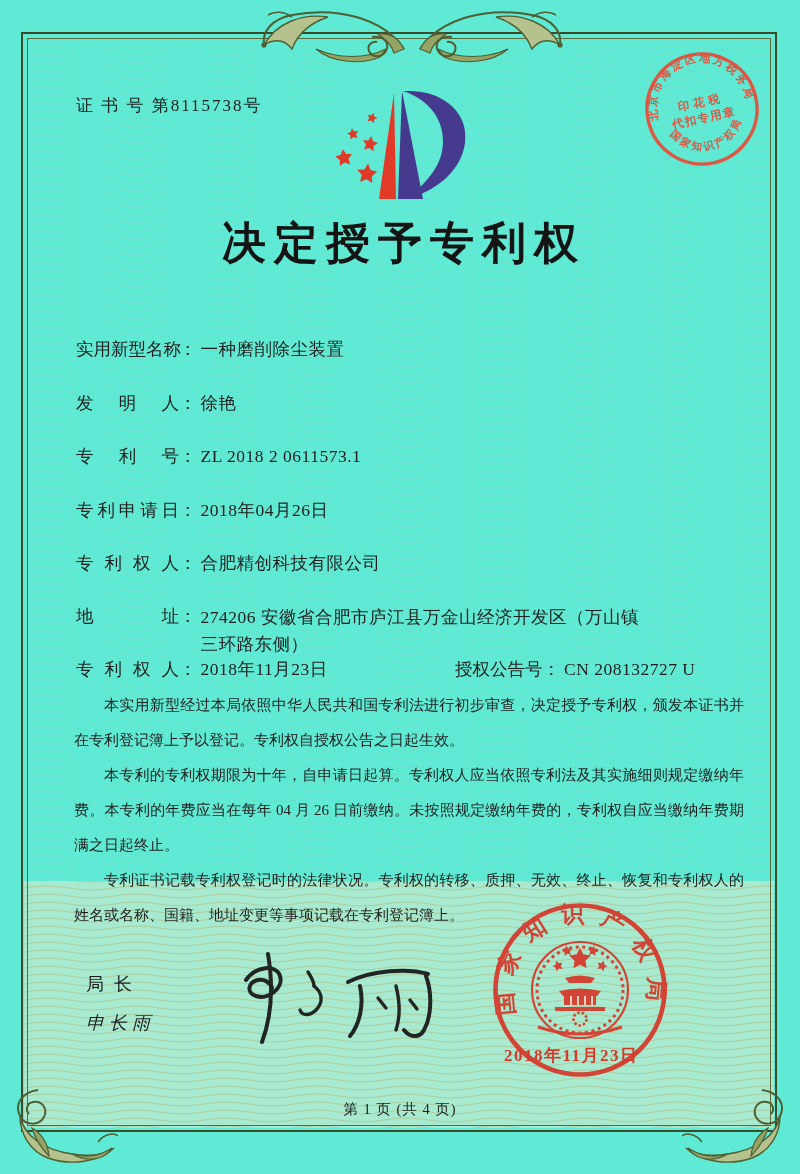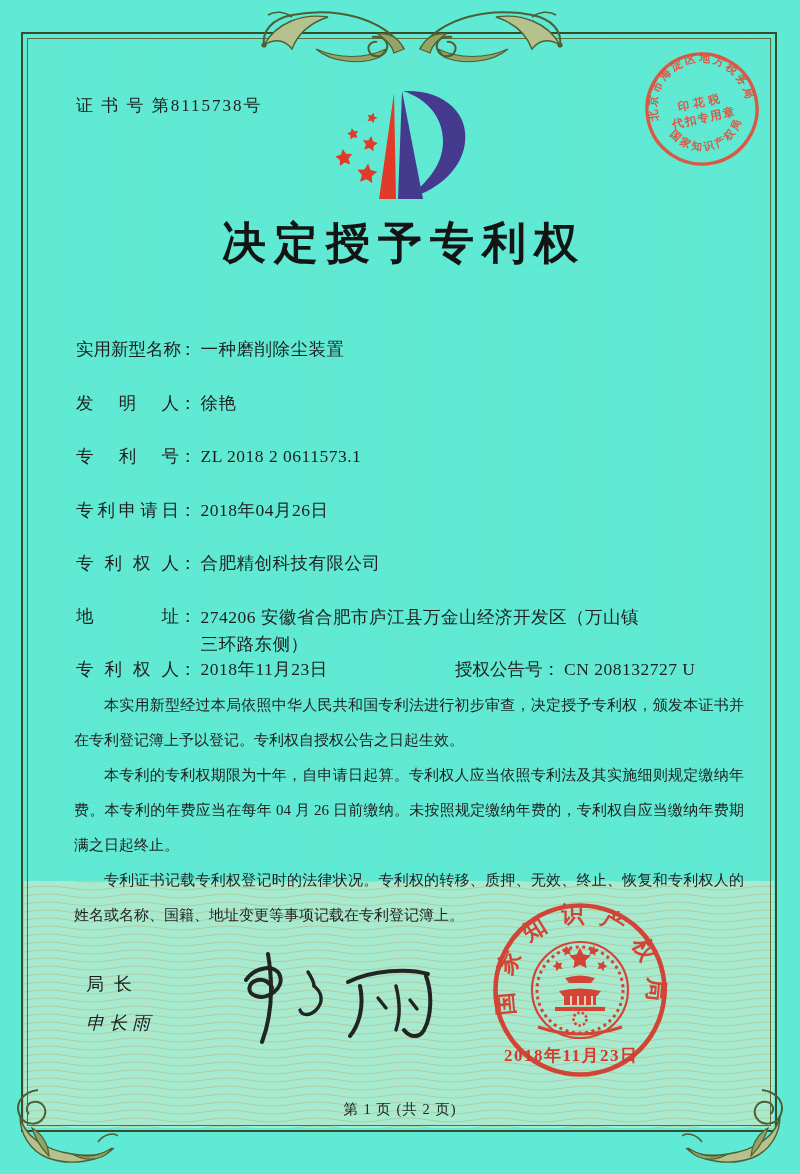--- a/index.html
+++ b/index.html
@@ -199,15 +199,15 @@
         <rect x="73" y="95" width="32" height="9" stroke="none"></rect>
         <path d="M80,95 v9 M87,95 v9 M94,95 v9 M101,95 v9" stroke="#f7f3e2" stroke-width="1.6" fill="none"></path>
         <rect x="64" y="106" width="50" height="4" stroke="none"></rect>
         <circle cx="89" cy="118" r="6.5" fill="none" stroke-width="2.6" stroke-dasharray="2.5 2"></circle>
         <path d="M47,126 Q89,140 131,126" fill="none" stroke-width="3"></path>
       </g>
     </g>
   </svg>
   <div class="abs seal-date">2018年11月23日</div>
 
-  <div class="abs z3 footer">第 1 页 (共 2 页)</div>
+  <div class="abs z3 footer">第 1 页 (共 4 页)</div>
 
 </div>
 
 </body></html>

